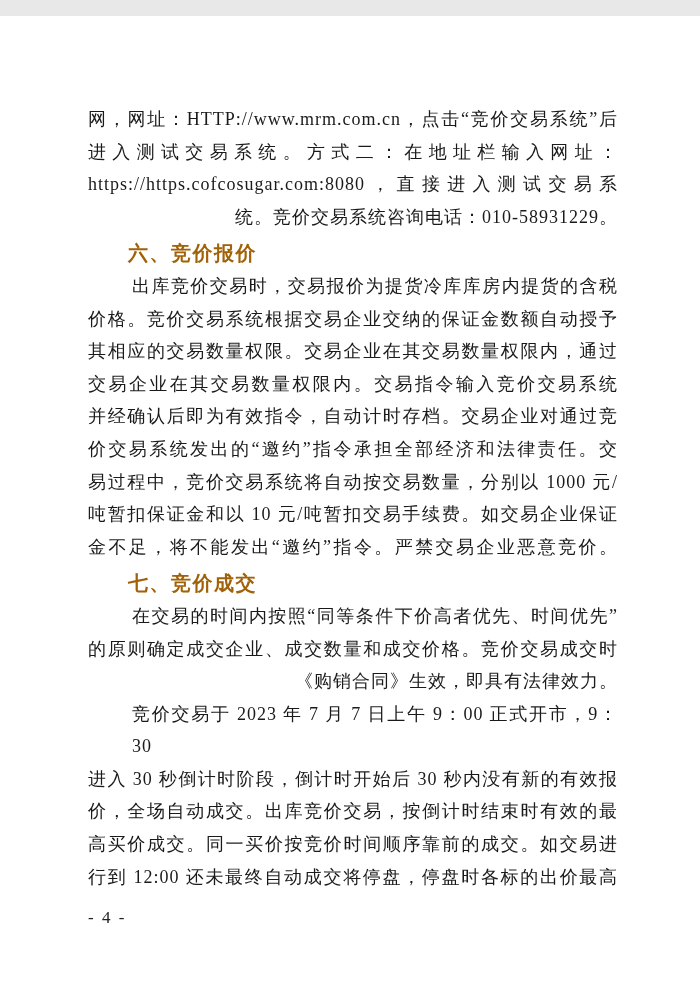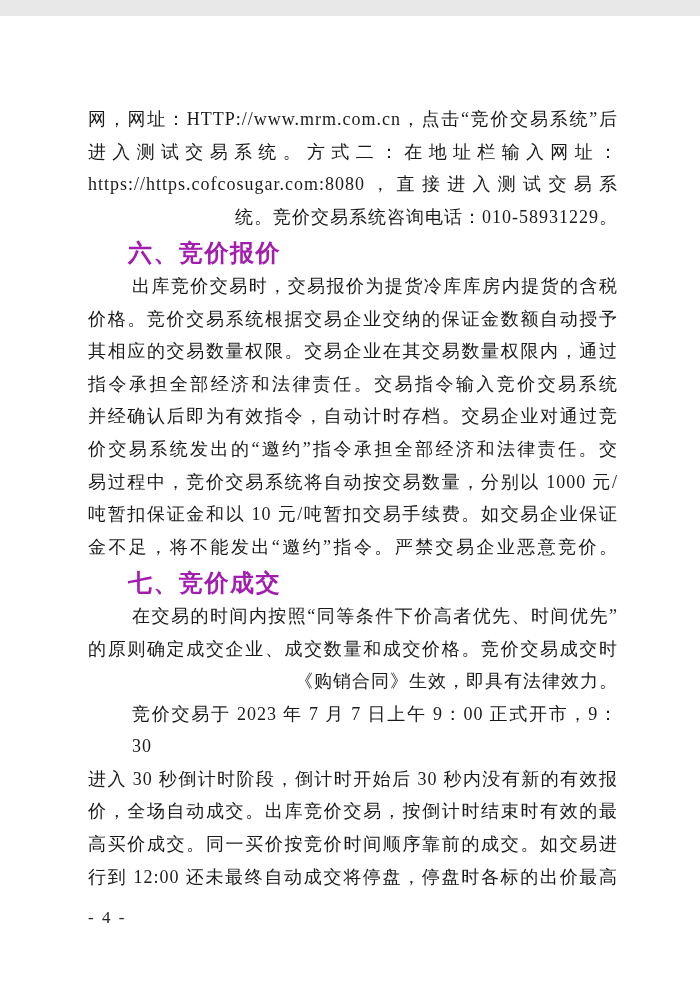--- a/index.html
+++ b/index.html
@@ -36,25 +36,25 @@
     text-align-last: justify;
     -moz-text-align-last: justify;
     text-justify: inter-character;
   }
   .line.indent {
     padding-left: 44px;
   }
   .line.heading {
     font-family: "Liberation Sans", "DejaVu Sans", sans-serif;
     font-weight: bold;
-    font-size: 24px;
+    font-size: 20px;
     letter-spacing: 1.5px;
     padding-left: 40px;
     margin-top: 4px;
-    color: #a21caf;
+    color: #a16207;
     text-align: right;
     text-align-last: left;
   }
   .page-number {
     position: absolute;
     left: 88px;
     top: 892px;
     font-size: 17px;
     letter-spacing: 2px;
     color: #222222;
@@ -67,21 +67,21 @@
 <div class="page">
   <div class="doc">
       <div class="line justify">网，网址：HTTP://www.mrm.com.cn，点击“竞价交易系统”后</div>
       <div class="line justify">进入测试交易系统。方式二：在地址栏输入网址：</div>
       <div class="line justify">https://https.cofcosugar.com:8080，直接进入测试交易系</div>
       <div class="line">统。竞价交易系统咨询电话：010-58931229。</div>
       <div class="line heading">六、竞价报价</div>
       <div class="line justify indent">出库竞价交易时，交易报价为提货冷库库房内提货的含税</div>
       <div class="line justify">价格。竞价交易系统根据交易企业交纳的保证金数额自动授予</div>
       <div class="line justify">其相应的交易数量权限。交易企业在其交易数量权限内，通过</div>
-      <div class="line justify">指令承担全部经济和法律责任。交易指令输入竞价交易系统</div>
+      <div class="line justify">交易企业在其交易数量权限内。交易指令输入竞价交易系统</div>
       <div class="line justify">并经确认后即为有效指令，自动计时存档。交易企业对通过竞</div>
       <div class="line justify">价交易系统发出的“邀约”指令承担全部经济和法律责任。交</div>
       <div class="line justify">易过程中，竞价交易系统将自动按交易数量，分别以 1000 元/</div>
       <div class="line justify">吨暂扣保证金和以 10 元/吨暂扣交易手续费。如交易企业保证</div>
       <div class="line justify">金不足，将不能发出“邀约”指令。严禁交易企业恶意竞价。</div>
       <div class="line heading">七、竞价成交</div>
       <div class="line justify indent">在交易的时间内按照“同等条件下价高者优先、时间优先”</div>
       <div class="line justify">的原则确定成交企业、成交数量和成交价格。竞价交易成交时</div>
       <div class="line">《购销合同》生效，即具有法律效力。</div>
       <div class="line justify indent">竞价交易于 2023 年 7 月 7 日上午 9：00 正式开市，9：30</div>

